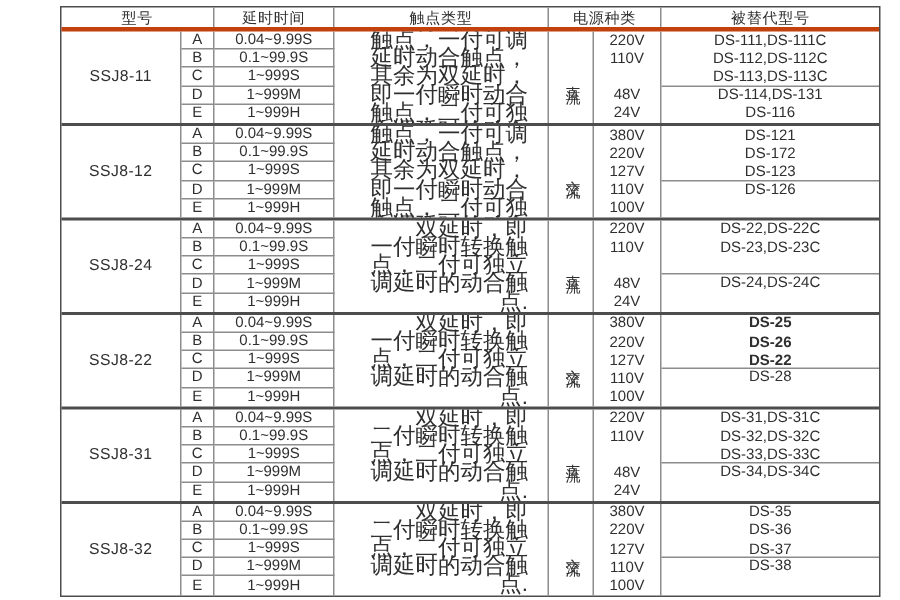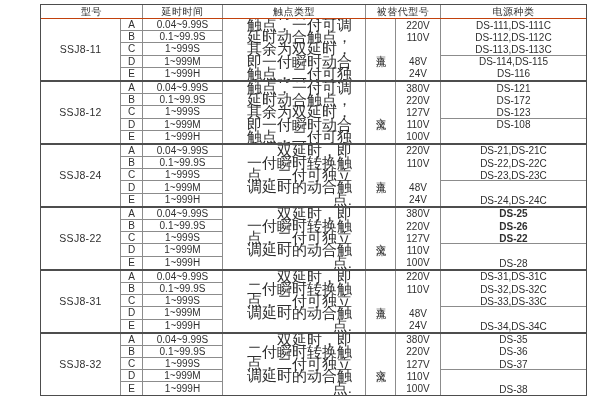--- a/index.html
+++ b/index.html
@@ -1,48 +1,48 @@
 <!DOCTYPE html>
 <html><head>
 <meta charset="utf-8">
 <style>
   html,body{margin:0;padding:0;background:#ffffff;}
   .page{position:relative;width:600px;height:400px;background:#ffffff;overflow:hidden;
         font-family:"Liberation Sans","DejaVu Sans",sans-serif;color:#2f2f2f;}
   .spec-table{position:absolute;left:40px;top:4px;width:545px;border:1px solid #4d4d4d;background:#fff;}
-  .thead{display:grid;grid-template-columns:102px 80px 143px 75px 145px;height:13px;border-bottom:1px solid #c2410c;}
+  .thead{display:grid;grid-template-columns:102px 80px 143px 75px 145px;height:13px;border-bottom:3px solid #c2410c;}
   .th{display:flex;align-items:center;justify-content:center;font-size:10px;letter-spacing:0.5px;
       border-right:1px solid #8c8c8c;overflow:hidden;}
   .th:last-child{border-right:none;}
   .block{display:grid;grid-template-columns:80px 22px 80px 143px 30px 45px 145px;grid-template-rows:repeat(5,12.2px);}
   .block.sep{border-top:2px solid #4d4d4d;}
   .cell{display:flex;align-items:center;justify-content:center;font-size:10px;overflow:hidden;}
   .rb{border-right:1px solid #8c8c8c;}
   .bb{border-bottom:1px solid #8c8c8c;}
   .model-cell{font-size:10.5px;letter-spacing:0.3px;}
   .contact-cell{justify-content:flex-start;padding:0 13px;}
   .contact-text{display:block;width:100%;text-align:right;text-indent:2em;font-size:15px;line-height:12.2px;}
   .vtext{writing-mode:vertical-rl;text-orientation:upright;font-size:10px;letter-spacing:2px;line-height:1;}
   .vlist{display:grid;grid-template-rows:repeat(5,12.2px);overflow:hidden;}
   .vlist span,.rtop span,.rbot span{display:flex;align-items:center;justify-content:center;font-size:10px;overflow:hidden;}
   .rtop{display:grid;grid-template-rows:repeat(3,12.2px);border-bottom:1px solid #8c8c8c;overflow:hidden;}
   .rbot.two{display:grid;grid-template-rows:repeat(2,12.2px);overflow:hidden;}
-  .rbot.one{display:flex;align-items:flex-end;justify-content:center;overflow:hidden;}
+  .rbot.one{display:flex;align-items:flex-start;justify-content:center;overflow:hidden;}
 </style>
 </head>
 <body>
 
 <div class="page">
   <div class="spec-table">
     <div class="thead">
       <div class="th">型号</div>
       <div class="th">延时时间</div>
       <div class="th">触点类型</div>
+      <div class="th">电源种类</div>
       <div class="th">被替代型号</div>
-      <div class="th">电源种类</div>
     </div>
     <div id="blocks">
         <div class="block">
           <div class="cell rb model-cell" style="grid-area: 1 / 1 / 6 / 2;">SSJ8-11</div>
           <div class="cell rb bb" style="grid-area: 1 / 2 / 2 / 3;">A</div>
           <div class="cell rb bb" style="grid-area: 1 / 3 / 2 / 4;">0.04~9.99S</div>
           <div class="cell rb bb" style="grid-area: 2 / 2 / 3 / 3;">B</div>
           <div class="cell rb bb" style="grid-area: 2 / 3 / 3 / 4;">0.1~99.9S</div>
           <div class="cell rb bb" style="grid-area: 3 / 2 / 4 / 3;">C</div>
           <div class="cell rb bb" style="grid-area: 3 / 3 / 4 / 4;">1~999S</div>
@@ -62,21 +62,21 @@
             <span></span>
             <span>48V</span>
             <span>24V</span>
           </div>
           <div class="rtop" style="grid-area: 1 / 7 / 4 / 8;">
             <span>DS-111,DS-111C</span>
             <span>DS-112,DS-112C</span>
             <span>DS-113,DS-113C</span>
           </div>
           <div class="rbot two" style="grid-area: 4 / 7 / 6 / 8;">
-            <span>DS-114,DS-115</span>
+            <span>DS-114,DS-131</span>
             <span>DS-116</span>
           </div>
         </div>
         <div class="block sep">
           <div class="cell rb model-cell" style="grid-area: 1 / 1 / 6 / 2;">SSJ8-12</div>
           <div class="cell rb bb" style="grid-area: 1 / 2 / 2 / 3;">A</div>
           <div class="cell rb bb" style="grid-area: 1 / 3 / 2 / 4;">0.04~9.99S</div>
           <div class="cell rb bb" style="grid-area: 2 / 2 / 3 / 3;">B</div>
           <div class="cell rb bb" style="grid-area: 2 / 3 / 3 / 4;">0.1~99.9S</div>
           <div class="cell rb bb" style="grid-area: 3 / 2 / 4 / 3;">C</div>
@@ -97,21 +97,21 @@
             <span>127V</span>
             <span>110V</span>
             <span>100V</span>
           </div>
           <div class="rtop" style="grid-area: 1 / 7 / 4 / 8;">
             <span>DS-121</span>
             <span>DS-172</span>
             <span>DS-123</span>
           </div>
           <div class="rbot two" style="grid-area: 4 / 7 / 6 / 8;">
-            <span>DS-108</span>
+            <span>DS-126</span>
           </div>
         </div>
         <div class="block sep">
           <div class="cell rb model-cell" style="grid-area: 1 / 1 / 6 / 2;">SSJ8-24</div>
           <div class="cell rb bb" style="grid-area: 1 / 2 / 2 / 3;">A</div>
           <div class="cell rb bb" style="grid-area: 1 / 3 / 2 / 4;">0.04~9.99S</div>
           <div class="cell rb bb" style="grid-area: 2 / 2 / 3 / 3;">B</div>
           <div class="cell rb bb" style="grid-area: 2 / 3 / 3 / 4;">0.1~99.9S</div>
           <div class="cell rb bb" style="grid-area: 3 / 2 / 4 / 3;">C</div>
           <div class="cell rb bb" style="grid-area: 3 / 3 / 4 / 4;">1~999S</div>
@@ -126,21 +126,20 @@
             <span class="vtext">直流</span>
           </div>
           <div class="vlist rb" style="grid-area: 1 / 6 / 6 / 7;">
             <span>220V</span>
             <span>110V</span>
             <span></span>
             <span>48V</span>
             <span>24V</span>
           </div>
           <div class="rtop" style="grid-area: 1 / 7 / 4 / 8;">
-            <span>DS-21,DS-21C</span>
             <span>DS-22,DS-22C</span>
             <span>DS-23,DS-23C</span>
           </div>
           <div class="rbot one" style="grid-area: 4 / 7 / 6 / 8;">
             <span>DS-24,DS-24C</span>
           </div>
         </div>
         <div class="block sep">
           <div class="cell rb model-cell" style="grid-area: 1 / 1 / 6 / 2;">SSJ8-22</div>
           <div class="cell rb bb" style="grid-area: 1 / 2 / 2 / 3;">A</div>

